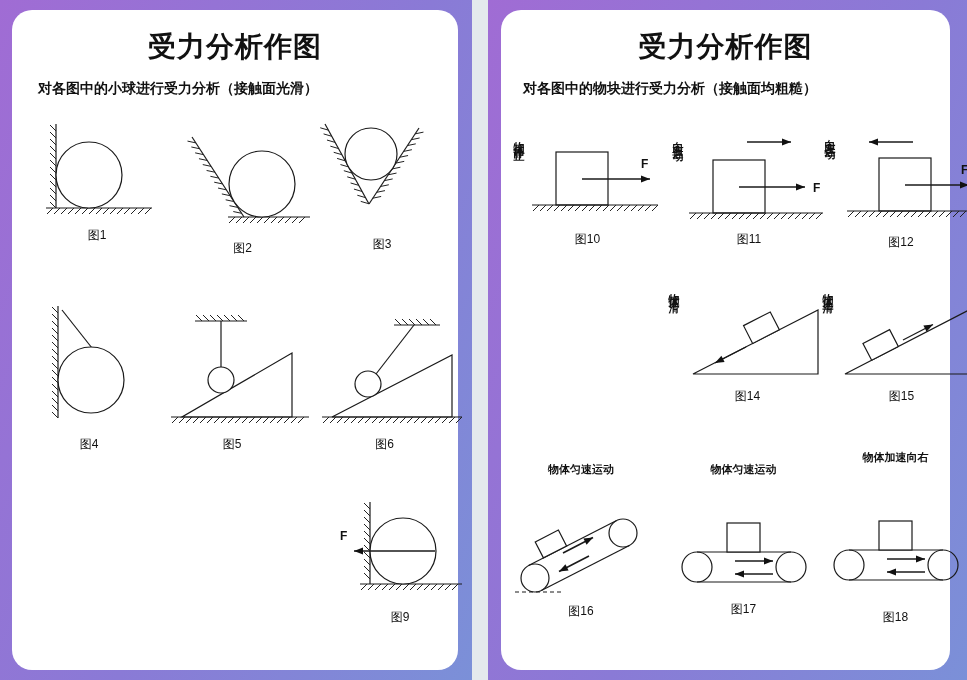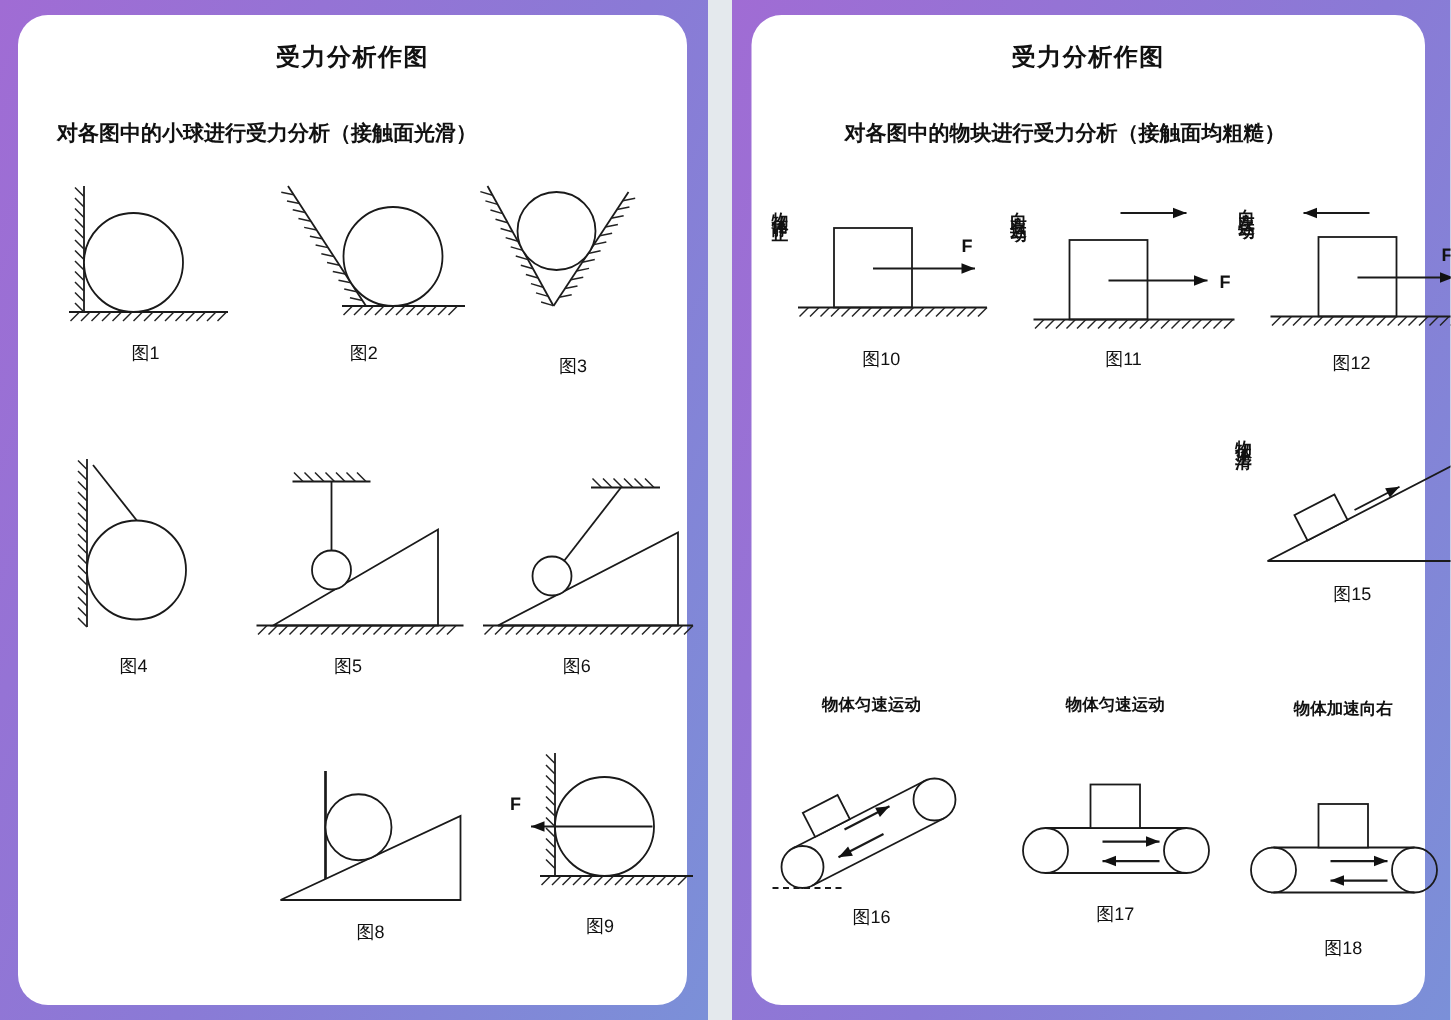--- a/index.html
+++ b/index.html
@@ -9,24 +9,24 @@
     font-family:"Liberation Sans","DejaVu Sans",sans-serif;
     color:#111;
   }
   .page-wrap{position:absolute;top:0;height:680px;}
   .page-wrap.left{left:0;width:472px;background:linear-gradient(115deg,#a06cd4 0%,#8a7ad6 55%,#7b90d8 100%);}
   .page-wrap.right{left:488px;width:479px;background:linear-gradient(115deg,#a06cd4 0%,#8a7ad6 55%,#7b90d8 100%);}
   .card{position:absolute;top:10px;background:#fff;border-radius:20px;}
   .page-wrap.left  .card{left:12px;width:446px;height:660px;}
   .page-wrap.right .card{left:13px;width:449px;height:660px;}
   .title{position:absolute;top:18px;left:0;width:100%;text-align:center;
-    font-size:16px;font-weight:bold;letter-spacing:1px;}
+    font-size:28px;font-weight:bold;letter-spacing:1px;}
   .subtitle{position:absolute;top:70px;font-size:14px;font-weight:bold;}
   .page-wrap.left .subtitle{left:26px;}
-  .page-wrap.right .subtitle{left:22px;margin-left:40px;}
+  .page-wrap.right .subtitle{left:22px;}
   .fig{position:absolute;display:flex;flex-direction:column;align-items:center;}
   .fig .cap{margin-top:6px;font-size:12px;text-align:center;}
   .diagrow{display:flex;flex-direction:row;align-items:flex-start;}
   .vstate{writing-mode:vertical-rl;text-orientation:upright;
     font-size:11px;font-weight:600;letter-spacing:3px;line-height:14px;
     margin:2px 2px 0 0;white-space:nowrap;}
   .hstate{font-size:11px;font-weight:600;text-align:right;margin-bottom:8px;white-space:nowrap;}
   svg{display:block;}
   svg line,svg circle,svg path,svg rect{stroke:#1a1a1a;fill:none;stroke-width:1.2;}
   svg circle.ball,svg rect.block{fill:#fff;}
@@ -70,21 +70,21 @@
           <line x1="84" y1="92" x2="78" y2="98" style="stroke:#222;stroke-width:1"></line>
           <line x1="91" y1="92" x2="85" y2="98" style="stroke:#222;stroke-width:1"></line>
           <line x1="98" y1="92" x2="92" y2="98" style="stroke:#222;stroke-width:1"></line>
           <line x1="105" y1="92" x2="99" y2="98" style="stroke:#222;stroke-width:1"></line>
           <line x1="112" y1="92" x2="106" y2="98" style="stroke:#222;stroke-width:1"></line>
           <line x1="119" y1="92" x2="113" y2="98" style="stroke:#222;stroke-width:1"></line>
         </svg>
     <div class="cap">图1</div>
   </div>
 
-  <div class="fig" style="left:158px;top:106px;justify-content:space-between;">
+  <div class="fig" style="left:158px;top:119px;justify-content:space-between;">
     <svg width="145" height="105" viewBox="0 0 145 105">
       <line x1="22" y1="8" x2="74" y2="88"></line>
       <line x1="58" y1="88" x2="140" y2="88"></line>
       <circle class="ball" cx="92" cy="55" r="33"></circle>
     <line x1="25.8149184541679" y1="13.86910531410446" x2="17.514326652791592" y2="12.108373719873121" style="stroke:#222;stroke-width:1"></line>
           <line x1="29.629836908335797" y1="19.73821062820892" x2="21.32924510695949" y2="17.97747903397758" style="stroke:#222;stroke-width:1"></line>
           <line x1="33.4447553625037" y1="25.607315942313377" x2="25.144163561127392" y2="23.84658434808204" style="stroke:#222;stroke-width:1"></line>
           <line x1="37.259673816671594" y1="31.476421256417837" x2="28.959082015295287" y2="29.7156896621865" style="stroke:#222;stroke-width:1"></line>
           <line x1="41.07459227083949" y1="37.345526570522296" x2="32.77400046946318" y2="35.58479497629096" style="stroke:#222;stroke-width:1"></line>
           <line x1="44.88951072500739" y1="43.214631884626755" x2="36.588918923631084" y2="41.45390029039542" style="stroke:#222;stroke-width:1"></line>
@@ -237,28 +237,20 @@
           <line x1="132" y1="112" x2="126" y2="118" style="stroke:#222;stroke-width:1"></line>
           <line x1="139" y1="112" x2="133" y2="118" style="stroke:#222;stroke-width:1"></line>
           <line x1="146" y1="112" x2="140" y2="118" style="stroke:#222;stroke-width:1"></line>
           <line x1="153" y1="112" x2="147" y2="118" style="stroke:#222;stroke-width:1"></line>
           <line x1="160" y1="112" x2="154" y2="118" style="stroke:#222;stroke-width:1"></line>
         </svg>
     <div class="cap">图6</div>
   </div>
 
 
-  <div class="fig" style="left:165px;top:482px;">
-    <svg width="140" height="115" viewBox="0 0 140 115">
-      <path d="M10,108 L130,108 L130,52 Z"></path>
-      <line x1="40" y1="22" x2="40" y2="94" style="stroke-width:1.8"></line>
-      <circle class="ball" cx="62" cy="59.5" r="22"></circle>
-    </svg>
-    <div class="cap">图8</div>
-  </div>
 
   <div class="fig" style="left:318px;top:478px;">
     <svg width="140" height="115" viewBox="0 0 140 115">
       <line x1="40" y1="14" x2="40" y2="96"></line>
       <line x1="30" y1="96" x2="132" y2="96"></line>
       <circle class="ball" cx="73" cy="63" r="33"></circle>
       <line x1="105" y1="63" x2="24" y2="63" style="stroke-width:1.4"></line>
       <text x="10" y="52">F</text>
     <line x1="40" y1="21" x2="34" y2="15" style="stroke:#222;stroke-width:1"></line>
           <line x1="40" y1="28" x2="34" y2="22" style="stroke:#222;stroke-width:1"></line>
@@ -392,20 +384,34 @@
             <line x1="127" y1="83" x2="121" y2="89" style="stroke:#222;stroke-width:1"></line>
             <line x1="134" y1="83" x2="128" y2="89" style="stroke:#222;stroke-width:1"></line>
             <polygon points="30,14 39,10.5 39,17.5" style="fill:#111;stroke:none"></polygon>
             <polygon points="130,57 121,60.5 121,53.5" style="fill:#111;stroke:none"></polygon>
           </svg>
     </div>
     <div class="cap">图12</div>
   </div>
 
 
+  <div class="fig" style="left:166px;top:272px;">
+    <div class="diagrow">
+      <div class="vstate">物体下滑</div>
+      <svg width="145" height="100" viewBox="0 0 145 100">
+        <path d="M10,92 L135,92 L135,28 Z"></path>
+        <g transform="translate(83,54.6) rotate(-27.1)">
+          <rect class="block" x="-15" y="-20" width="30" height="20"></rect>
+        </g>
+        <line x1="63" y1="65" x2="32" y2="81" style="stroke-width:1.3"></line>
+      <polygon points="32,81 38.3923356942979,73.7620414223757 41.60283613268966,79.98238602175975" style="fill:#111;stroke:none"></polygon>
+          </svg>
+    </div>
+    <div class="cap">图14</div>
+  </div>
 
   <div class="fig" style="left:320px;top:272px;">
     <div class="diagrow">
       <div class="vstate">物体上滑</div>
       <svg width="145" height="100" viewBox="0 0 145 100">
         <path d="M8,92 L132,92 L132,28 Z"></path>
         <g transform="translate(48,71.4) rotate(-27.3)">
           <rect class="block" x="-15" y="-19" width="30" height="19"></rect>
         </g>
         <line x1="66" y1="58" x2="96" y2="42.5" style="stroke-width:1.3"></line>
@@ -443,21 +449,21 @@
       <circle cx="120" cy="72" r="15"></circle>
       <rect class="block" x="56" y="28" width="33" height="29"></rect>
       <line x1="64" y1="66" x2="102" y2="66" style="stroke-width:1.5"></line>
       <line x1="102" y1="79" x2="64" y2="79" style="stroke-width:1.5"></line>
     <polygon points="102,66 93,69.5 93,62.5" style="fill:#111;stroke:none"></polygon>
           <polygon points="64,79 73,75.5 73,82.5" style="fill:#111;stroke:none"></polygon>
         </svg>
     <div class="cap">图17</div>
   </div>
 
-  <div class="fig" style="left:322px;top:455px;gap:10px;">
+  <div class="fig" style="left:322px;top:440px;gap:10px;">
     <div class="hstate">物体加速向右</div>
     <svg width="145" height="100" viewBox="0 0 145 100" style="margin-top:10px">
       <line x1="26" y1="57" x2="120" y2="57"></line>
       <line x1="26" y1="87" x2="120" y2="87"></line>
       <circle cx="26" cy="72" r="15"></circle>
       <circle cx="120" cy="72" r="15"></circle>
       <rect class="block" x="56" y="28" width="33" height="29"></rect>
       <line x1="64" y1="66" x2="102" y2="66" style="stroke-width:1.5"></line>
       <line x1="102" y1="79" x2="64" y2="79" style="stroke-width:1.5"></line>
     <polygon points="102,66 93,69.5 93,62.5" style="fill:#111;stroke:none"></polygon>

